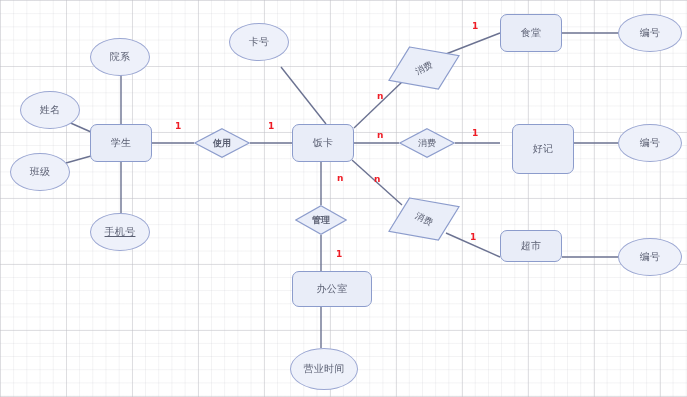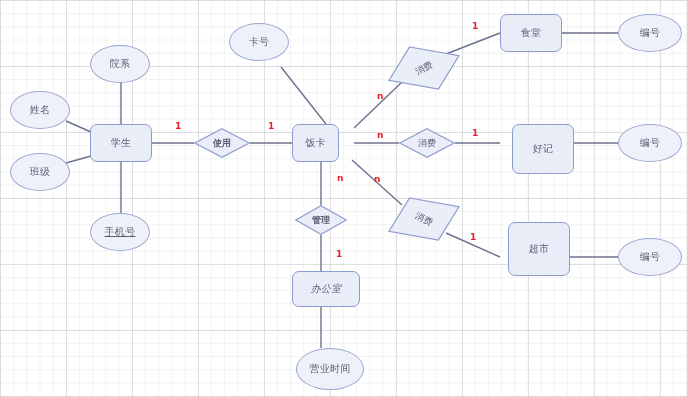--- a/index.html
+++ b/index.html
@@ -96,34 +96,34 @@
       <line x1="352" y1="160" x2="402" y2="205" stroke="#6b7291" stroke-width="1.4"></line>
       <line x1="446" y1="233" x2="500" y2="257" stroke="#6b7291" stroke-width="1.4"></line>
       <line x1="562" y1="257" x2="618" y2="257" stroke="#6b7291" stroke-width="1.4"></line>
       <line x1="321" y1="162" x2="321" y2="205" stroke="#6b7291" stroke-width="1.4"></line>
       <line x1="321" y1="235" x2="321" y2="271" stroke="#6b7291" stroke-width="1.4"></line>
       <line x1="321" y1="307" x2="321" y2="348" stroke="#6b7291" stroke-width="1.4"></line>
     </svg>
 
   <div id="node-layer">
       <div class="node entity" style="left: 90px; top: 124px; width: 62px; height: 38px;">学生</div>
-      <div class="node entity" style="left: 292px; top: 124px; width: 47px; height: 38px;">饭卡</div>
+      <div class="node entity" style="left: 292px; top: 124px; width: 62px; height: 38px;">饭卡</div>
       <div class="node entity" style="left: 500px; top: 14px; width: 62px; height: 38px;">食堂</div>
       <div class="node entity" style="left: 512px; top: 124px; width: 62px; height: 50px;">好记</div>
-      <div class="node entity" style="left: 500px; top: 222px; width: 62px; height: 54px; margin-left: 8px;">超市</div>
-      <div class="node entity" style="left: 292px; top: 271px; width: 68px; height: 36px; font-style: italic;">办公室</div>
-      <div class="node attr" style="left: 90px; top: 45px; width: 60px; height: 38px;">院系</div>
-      <div class="node attr" style="left: 10px; top: 91px; width: 60px; height: 38px;">姓名</div>
+      <div class="node entity" style="left: 500px; top: 230px; width: 62px; height: 32px;">超市</div>
+      <div class="node entity" style="left: 292px; top: 271px; width: 80px; height: 36px;">办公室</div>
+      <div class="node attr" style="left: 90px; top: 38px; width: 60px; height: 38px;">院系</div>
+      <div class="node attr" style="left: 20px; top: 91px; width: 60px; height: 38px;">姓名</div>
       <div class="node attr" style="left: 10px; top: 153px; width: 60px; height: 38px; text-align: right;">班级</div>
       <div class="node attr" style="left: 90px; top: 213px; width: 60px; height: 38px; text-decoration: underline;">手机号</div>
       <div class="node attr" style="left: 229px; top: 23px; width: 60px; height: 38px;">卡号</div>
       <div class="node attr" style="left: 618px; top: 14px; width: 64px; height: 38px;">编号</div>
       <div class="node attr" style="left: 618px; top: 124px; width: 64px; height: 38px;">编号</div>
       <div class="node attr" style="left: 618px; top: 238px; width: 64px; height: 38px;">编号</div>
-      <div class="node attr" style="left: 296px; top: 348px; width: 68px; height: 42px;">营业时间</div>
+      <div class="node attr" style="left: 290px; top: 348px; width: 68px; height: 42px;">营业时间</div>
       <div class="rel-wrap rel-diamond" style="left: 194px; top: 128px; width: 56px; height: 30px; font-weight: bold;">
         <svg width="56" height="30" viewBox="0 0 56 30" style="position: absolute; left: 0px; top: 0px;">
           <polygon points="28,0.8 55.2,15 28,29.2 0.8,15" fill="#eaeef9" stroke="#8c9ccc" stroke-width="1.2"></polygon>
         </svg>
         <div class="rel-label">使用</div>
       </div>
       <div class="rel-wrap rel-rhombus" style="left: 388px; top: 46px; width: 72px; height: 44px;">
         <svg width="72" height="44" viewBox="0 0 72 44" style="position: absolute; left: 0px; top: 0px;">
           <polygon points="21.6,1.0 71.0,9.7 50.4,43.0 1.0,34.3" fill="#eaeef9" stroke="#8c9ccc" stroke-width="1.2"></polygon>
         </svg>

